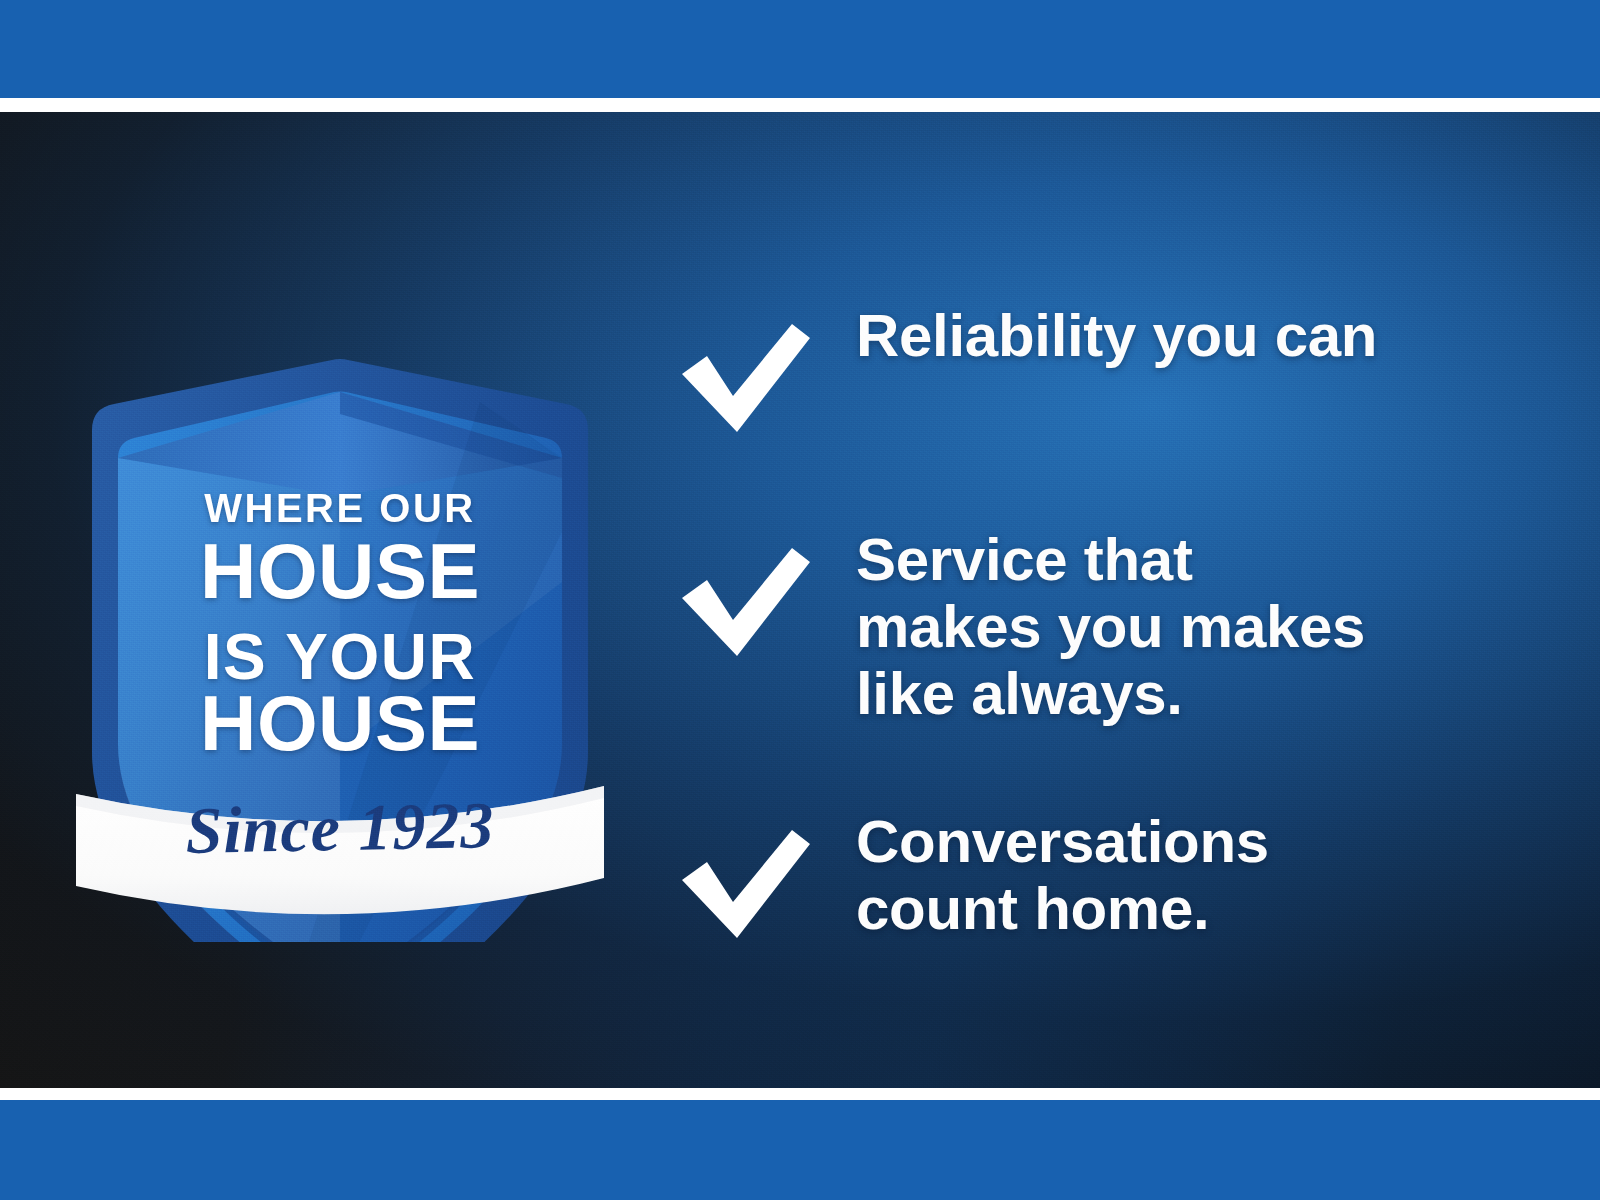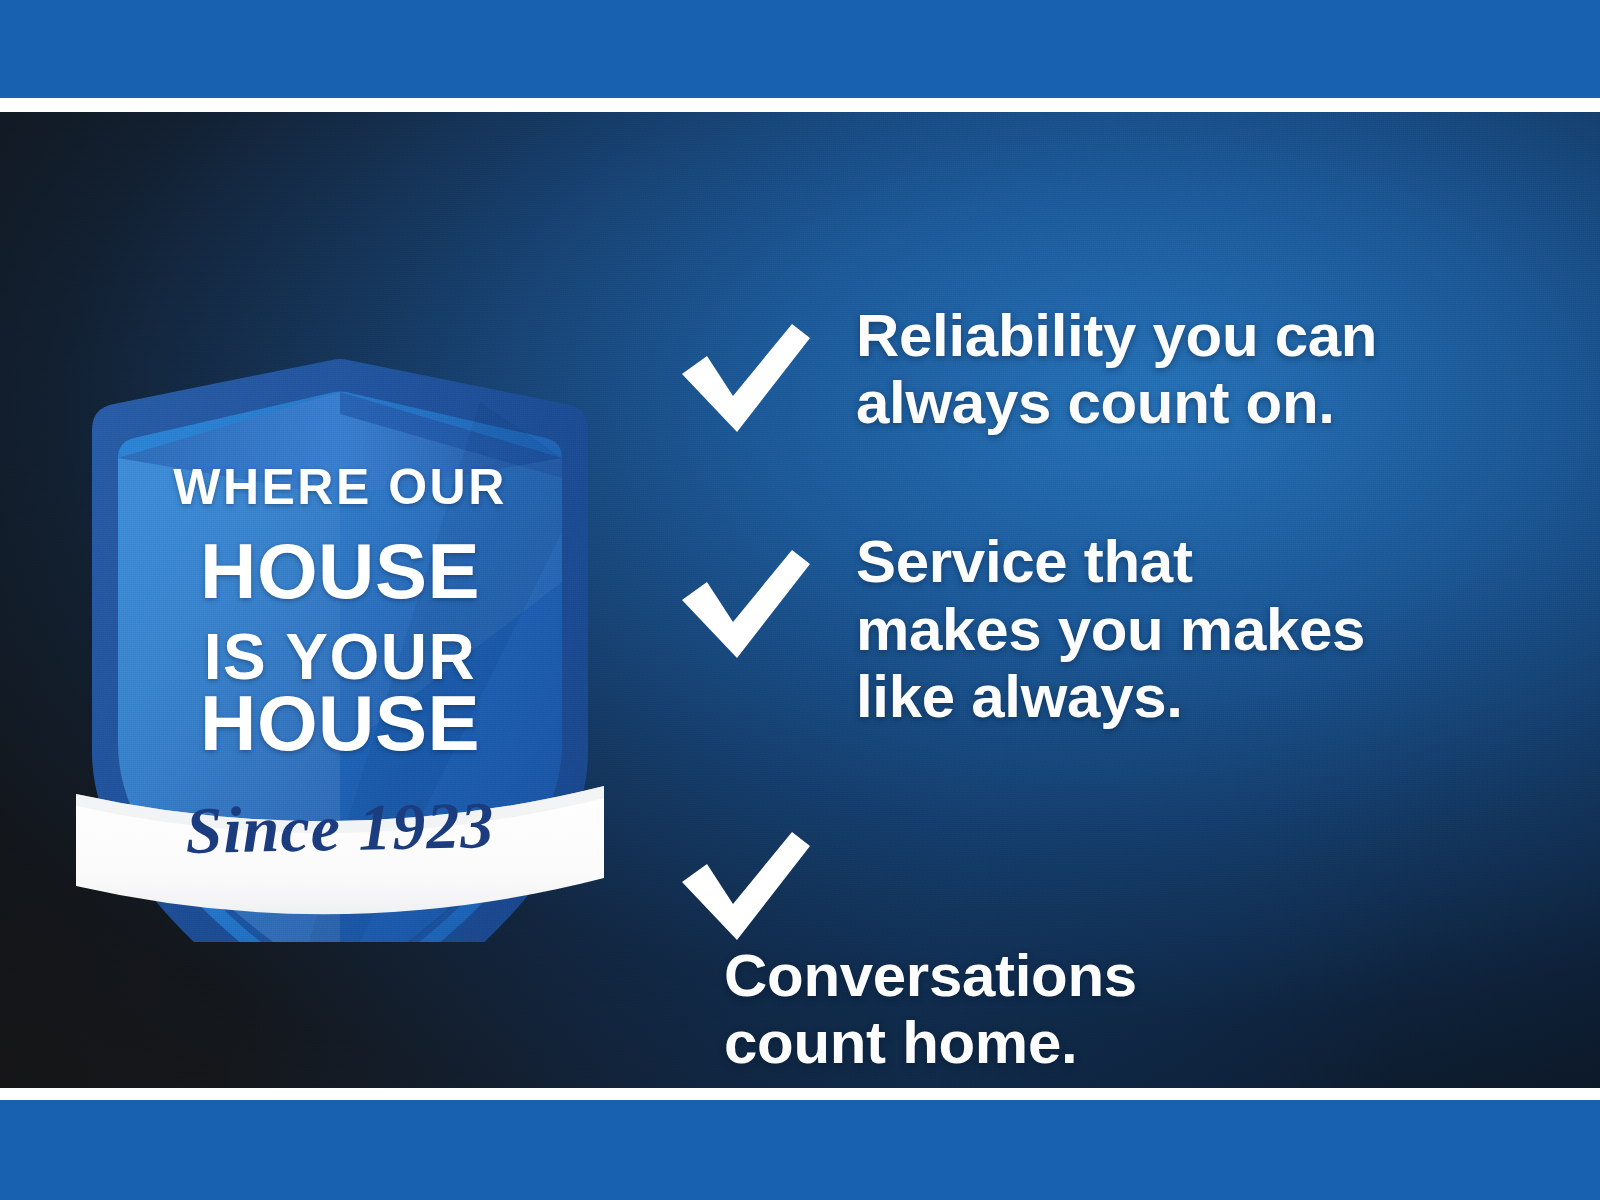--- a/index.html
+++ b/index.html
@@ -94,21 +94,21 @@
     position: absolute;
     left: 0;
     width: 540px;
     text-align: center;
     color: #ffffff;
     font-family: "Liberation Sans", sans-serif;
     font-weight: bold;
     line-height: 1;
     text-shadow: 0 2px 5px rgba(8,26,58,0.35);
   }
-  .etl-1 { top: 180px;  font-size: 50px;  letter-spacing: 2.5px; }
+  .etl-1 { top: 206px;  font-size: 40px;  letter-spacing: 2.5px; }
   .etl-2 { top: 250px;  font-size: 78px;  letter-spacing: 0.5px; }
   .etl-3 { top: 343px;  font-size: 64px;  letter-spacing: 1.5px; }
   .etl-4 { top: 402px;  font-size: 78px;  letter-spacing: 0.5px; }
 
   .ribbon-text {
     position: absolute;
     left: 0;
     top: 508px;
     width: 540px;
     text-align: center;
@@ -127,21 +127,21 @@
     left: 680px;
     top: 190px;
     width: 830px;
   }
   .bullet {
     position: relative;
     display: flex;
     align-items: flex-start;
     margin-bottom: 70px;
   }
-  .bullet:last-child { margin-bottom: 0; flex-direction: column; }
+  .bullet:last-child { margin-bottom: 0; }
 
   .check {
     flex: 0 0 auto;
     width: 132px;
     height: 112px;
     margin-top: 20px;
   }
   .check svg { display: block; width: 132px; height: 112px; }
 
   .bullet-text {
@@ -271,21 +271,20 @@
     <div class="bullets">
 
       <div class="bullet b1">
         <div class="check">
           <svg viewBox="0 0 132 112" xmlns="http://www.w3.org/2000/svg" aria-hidden="true">
             <path d="M2,52 L27,34 L53,74 L112,2 L130,16 L57,110 Z" fill="#ffffff"></path>
           </svg>
         </div>
         <div class="bullet-text">
           <span class="ln">Reliability you can</span>
-          <span class="ln">always count on.</span>
         </div>
       </div>
 
       <div class="bullet b2">
         <div class="check">
           <svg viewBox="0 0 132 112" xmlns="http://www.w3.org/2000/svg" aria-hidden="true">
             <path d="M2,52 L27,34 L53,74 L112,2 L130,16 L57,110 Z" fill="#ffffff"></path>
           </svg>
         </div>
         <div class="bullet-text">

